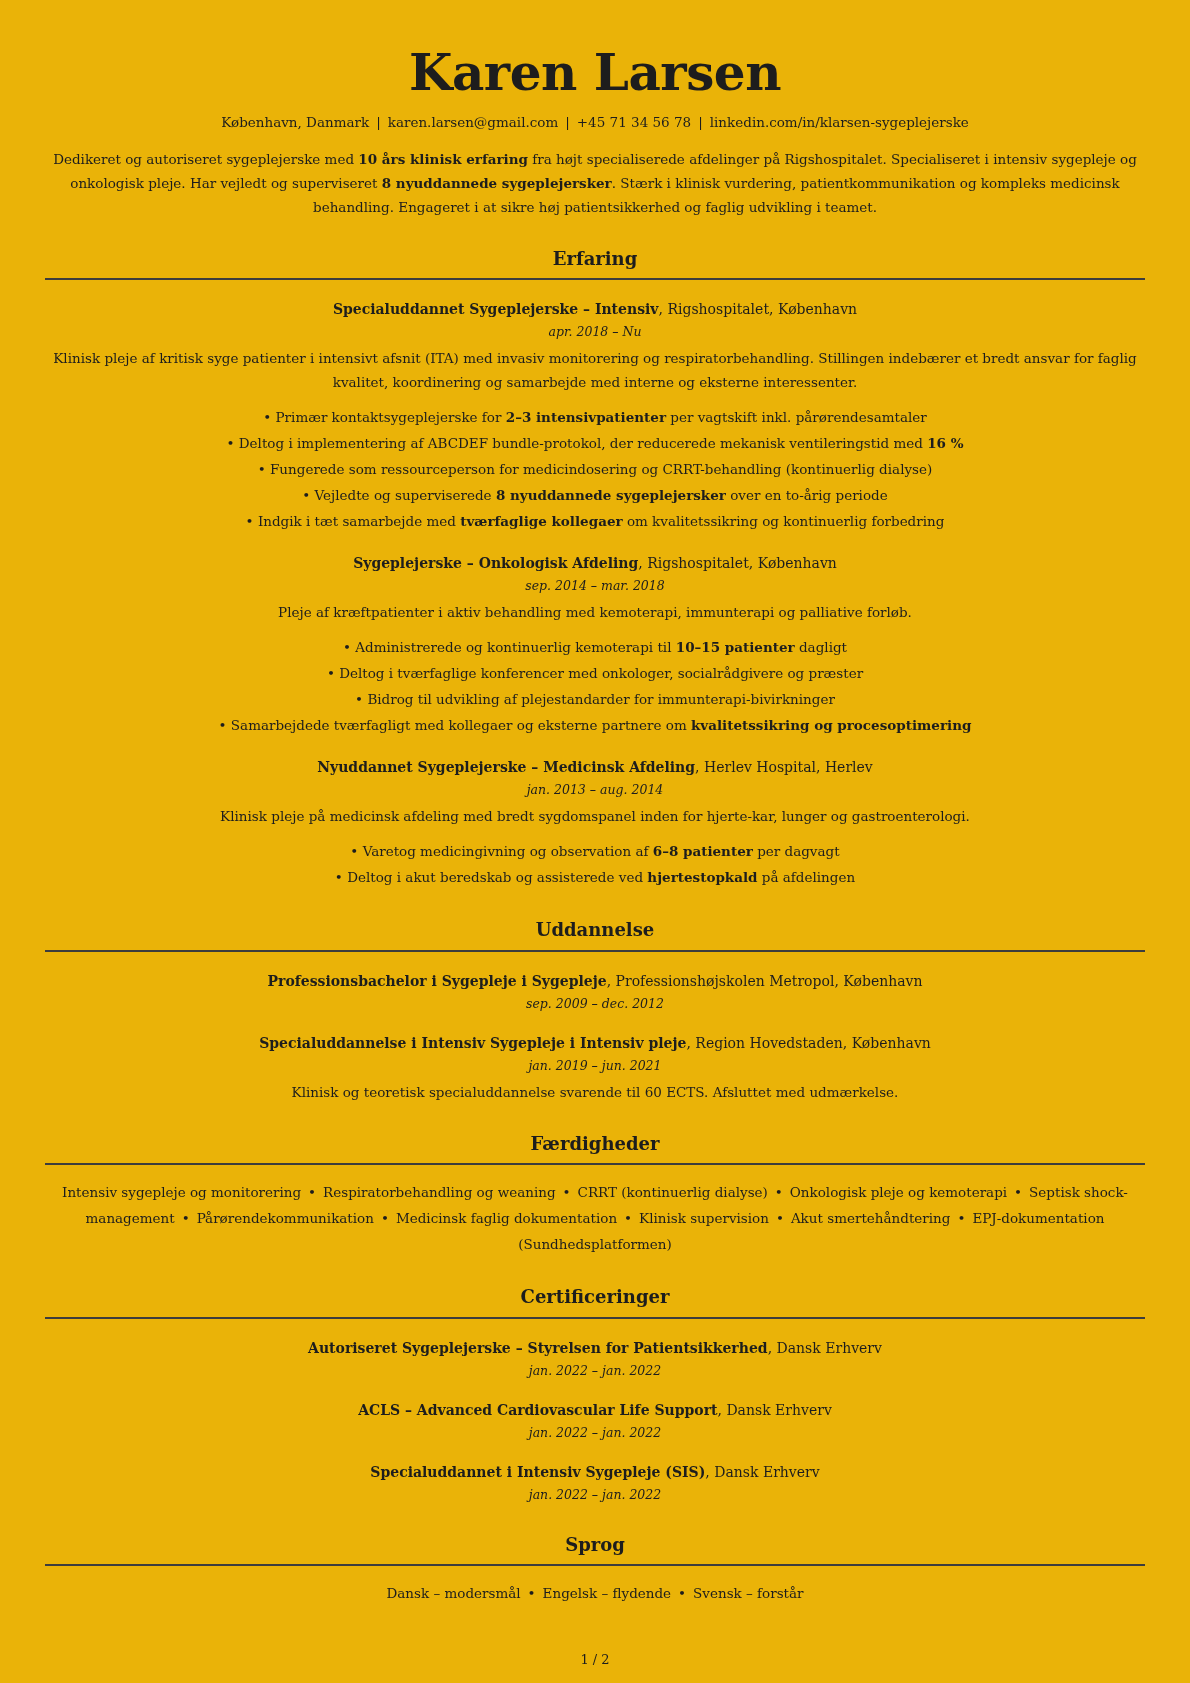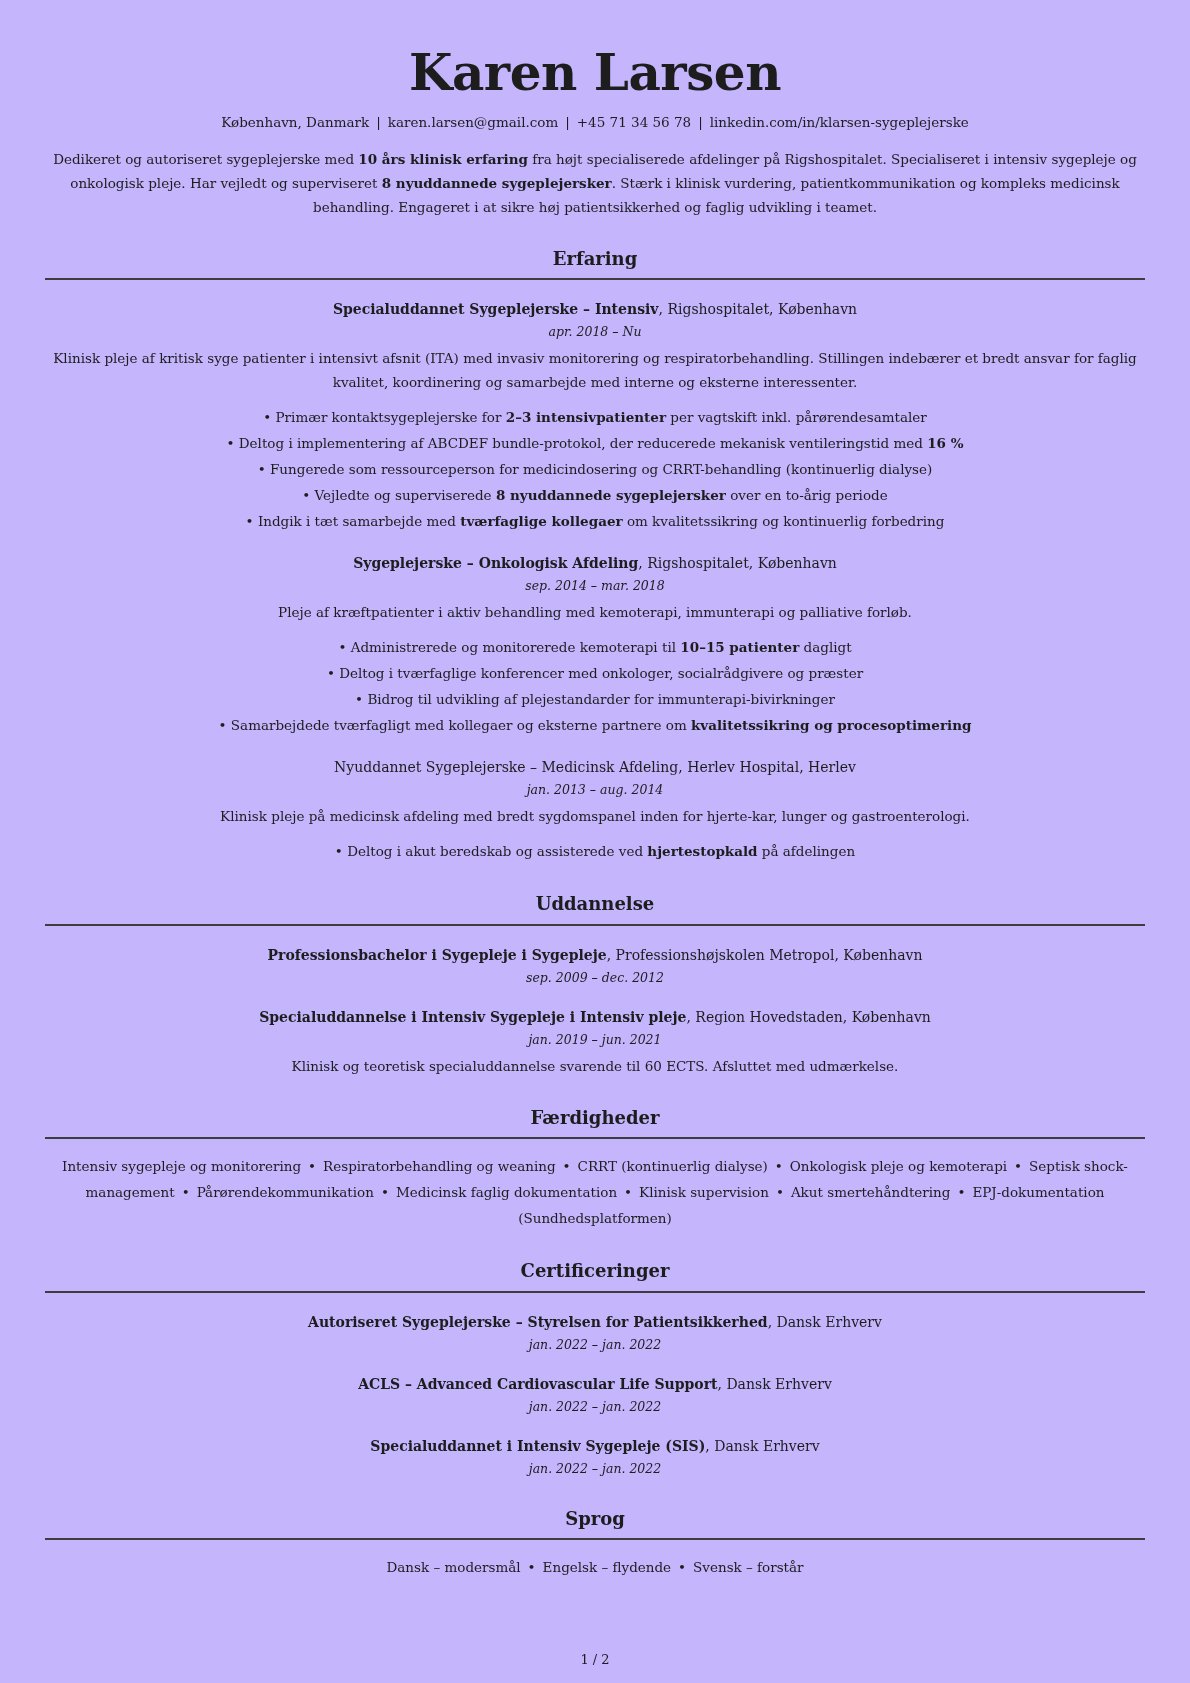--- a/index.html
+++ b/index.html
@@ -9,21 +9,21 @@
     font-family: "DejaVu Serif", "Liberation Serif", serif;
     color: #1d1d1d;
     -webkit-font-smoothing: antialiased;
   }
   .page {
     position: relative;
     width: 1190px;
     height: 1683px;
     margin: 0 auto;
     padding: 42px 45px 0 45px;
-    background: #c4b5fd;
+    background: #eab308;
     overflow: hidden;
   }
   h1.name {
     margin: 0;
     text-align: center;
     font-size: 50px;
     line-height: 1.22;
     font-weight: 700;
     letter-spacing: -0.5px;
   }
@@ -109,32 +109,33 @@
         <li><span>Vejledte og superviserede </span><span style="font-weight: 700;">8 nyuddannede sygeplejersker</span><span> over en to-årig periode</span></li>
         <li><span>Indgik i tæt samarbejde med </span><span style="font-weight: 700;">tværfaglige kollegaer</span><span> om kvalitetssikring og kontinuerlig forbedring</span></li>
       </ul>
     </article>
 
     <article class="entry">
       <div class="entry-heading"><span style="font-weight: 700;">Sygeplejerske – Onkologisk Afdeling</span><span>, Rigshospitalet, København</span></div>
       <div class="entry-dates">sep. 2014 – mar. 2018</div>
       <p class="entry-desc">Pleje af kræftpatienter i aktiv behandling med kemoterapi, immunterapi og palliative forløb.</p>
       <ul class="bullets">
-        <li><span>Administrerede og monitorerede kemoterapi til </span><span style="font-weight: 700;">10–15 patienter</span><span> dagligt</span></li>
+        <li><span>Administrerede og kontinuerlig kemoterapi til </span><span style="font-weight: 700;">10–15 patienter</span><span> dagligt</span></li>
         <li><span>Deltog i tværfaglige konferencer med onkologer, socialrådgivere og præster</span></li>
         <li><span>Bidrog til udvikling af plejestandarder for immunterapi-bivirkninger</span></li>
         <li><span>Samarbejdede tværfagligt med kollegaer og eksterne partnere om </span><span style="font-weight: 700;">kvalitetssikring og procesoptimering</span></li>
       </ul>
     </article>
 
     <article class="entry">
-      <div class="entry-heading"><span style="font-weight: 400;">Nyuddannet Sygeplejerske – Medicinsk Afdeling</span><span>, Herlev Hospital, Herlev</span></div>
+      <div class="entry-heading"><span style="font-weight: 700;">Nyuddannet Sygeplejerske – Medicinsk Afdeling</span><span>, Herlev Hospital, Herlev</span></div>
       <div class="entry-dates">jan. 2013 – aug. 2014</div>
       <p class="entry-desc">Klinisk pleje på medicinsk afdeling med bredt sygdomspanel inden for hjerte-kar, lunger og gastroenterologi.</p>
       <ul class="bullets">
+        <li><span>Varetog medicingivning og observation af </span><span style="font-weight: 700;">6–8 patienter</span><span> per dagvagt</span></li>
         <li><span>Deltog i akut beredskab og assisterede ved </span><span style="font-weight: 700;">hjertestopkald</span><span> på afdelingen</span></li>
       </ul>
     </article>
   </section>
 
   <section>
     <h2 class="section-title">Uddannelse</h2>
 
     <article class="entry">
       <div class="entry-heading"><span style="font-weight: 700;">Professionsbachelor i Sygepleje i Sygepleje</span><span>, Professionshøjskolen Metropol, København</span></div>

